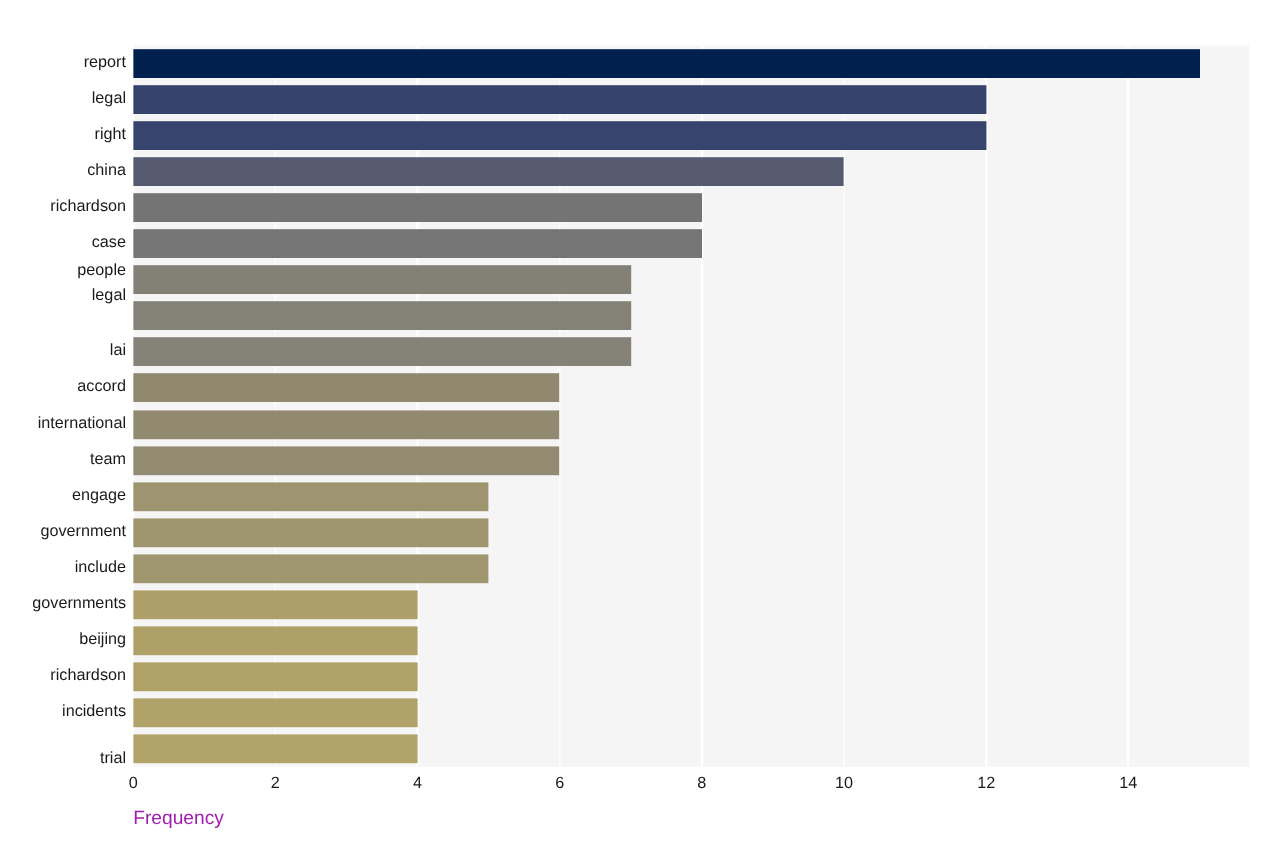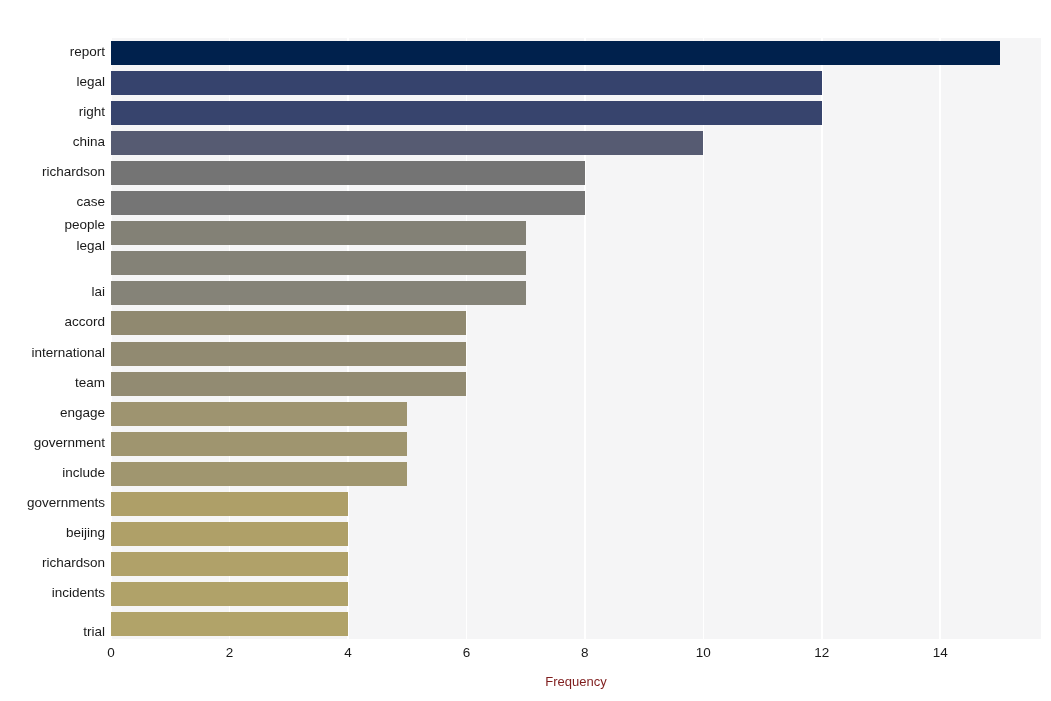--- a/index.html
+++ b/index.html
@@ -109,23 +109,22 @@
     font-size: 13.5px;
     color: #1a1a1a;
     text-align: center;
   }
 
   #xaxis-label {
     position: absolute;
     left: 111px;
     top: 674px;
     width: 930px;
-    text-align: center;
-    font-size: 13px;
-    color: #7f1d1d;
+    font-size: 16px;
+    color: #a21caf;
   }
 </style>
 </head>
 <body>
 
 <div id="figure" style="background: rgb(255, 255, 255);">
 
 
   <div id="plot-area" style="background: rgb(245, 245, 246);">
     <div id="gridlines">

